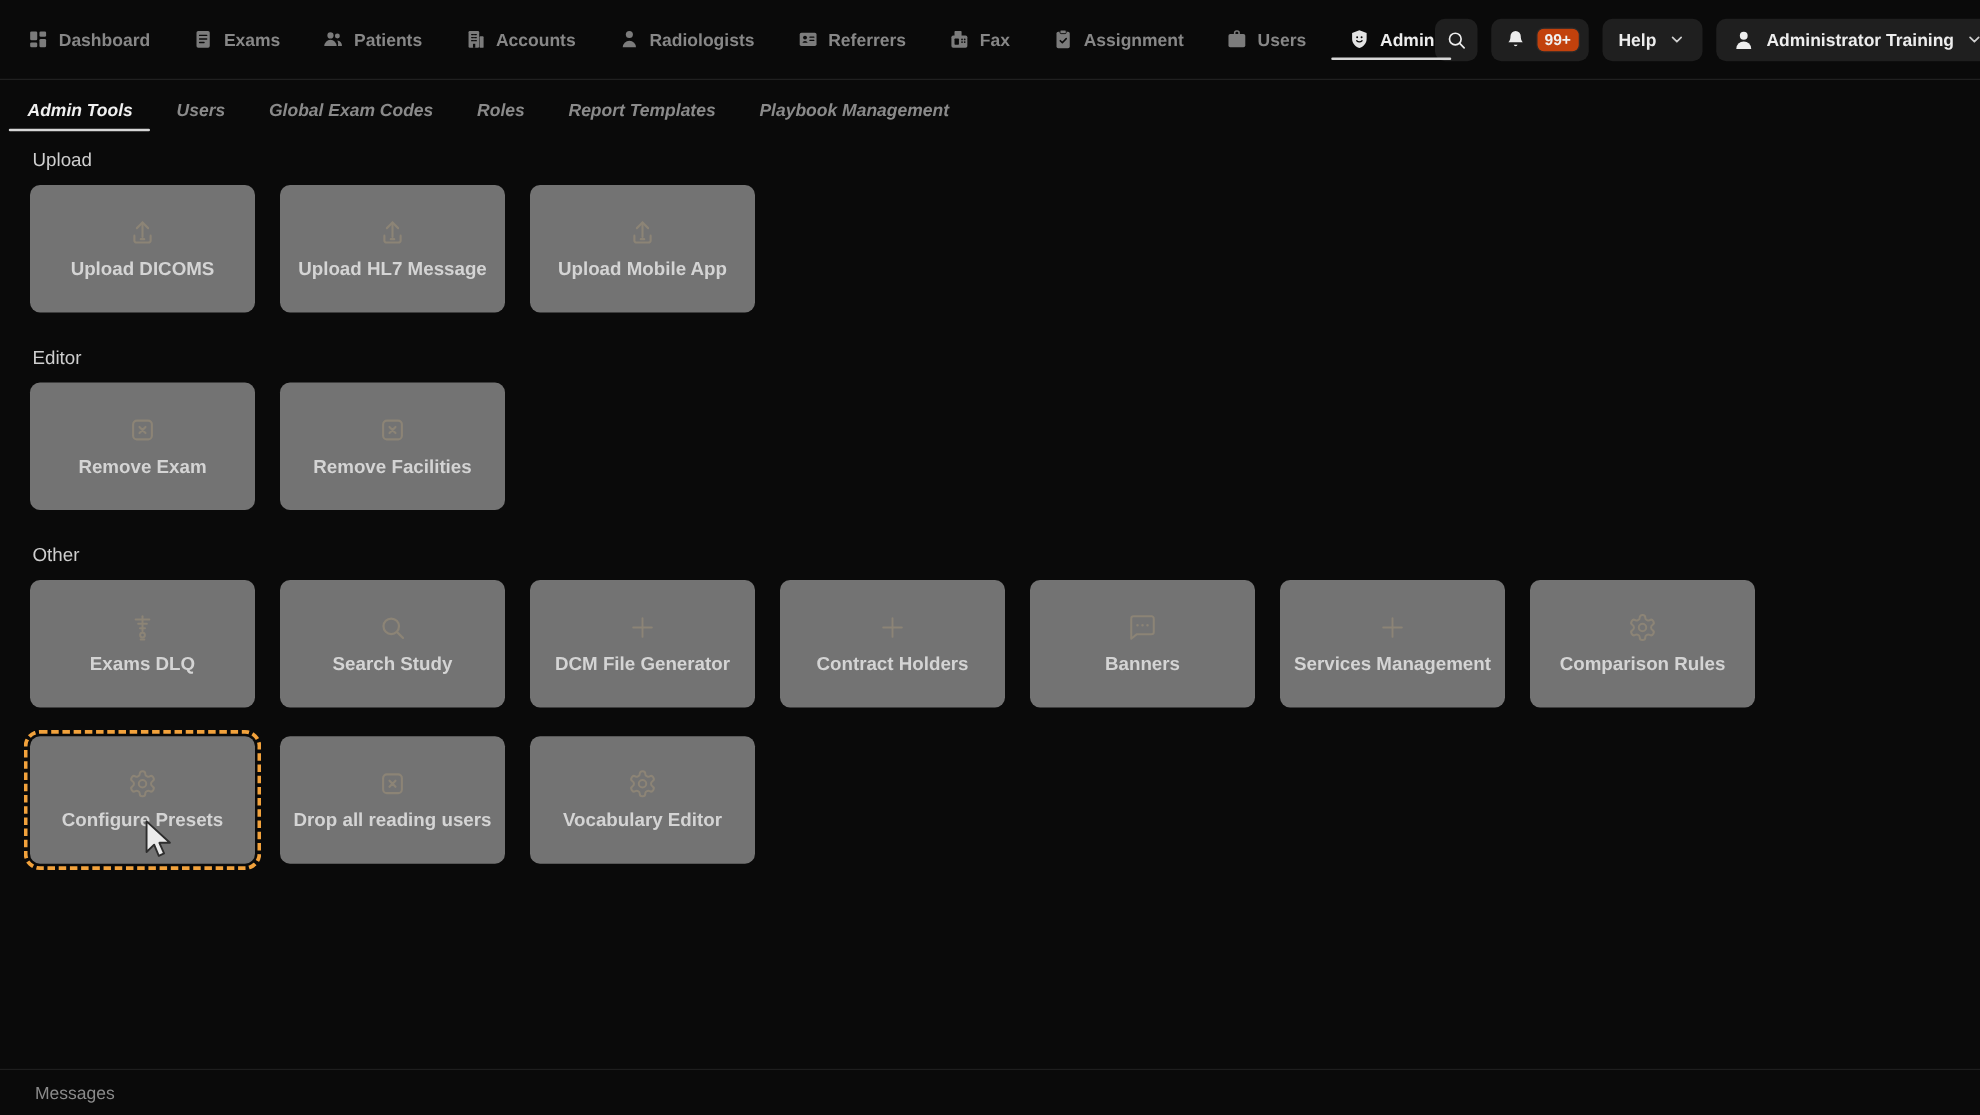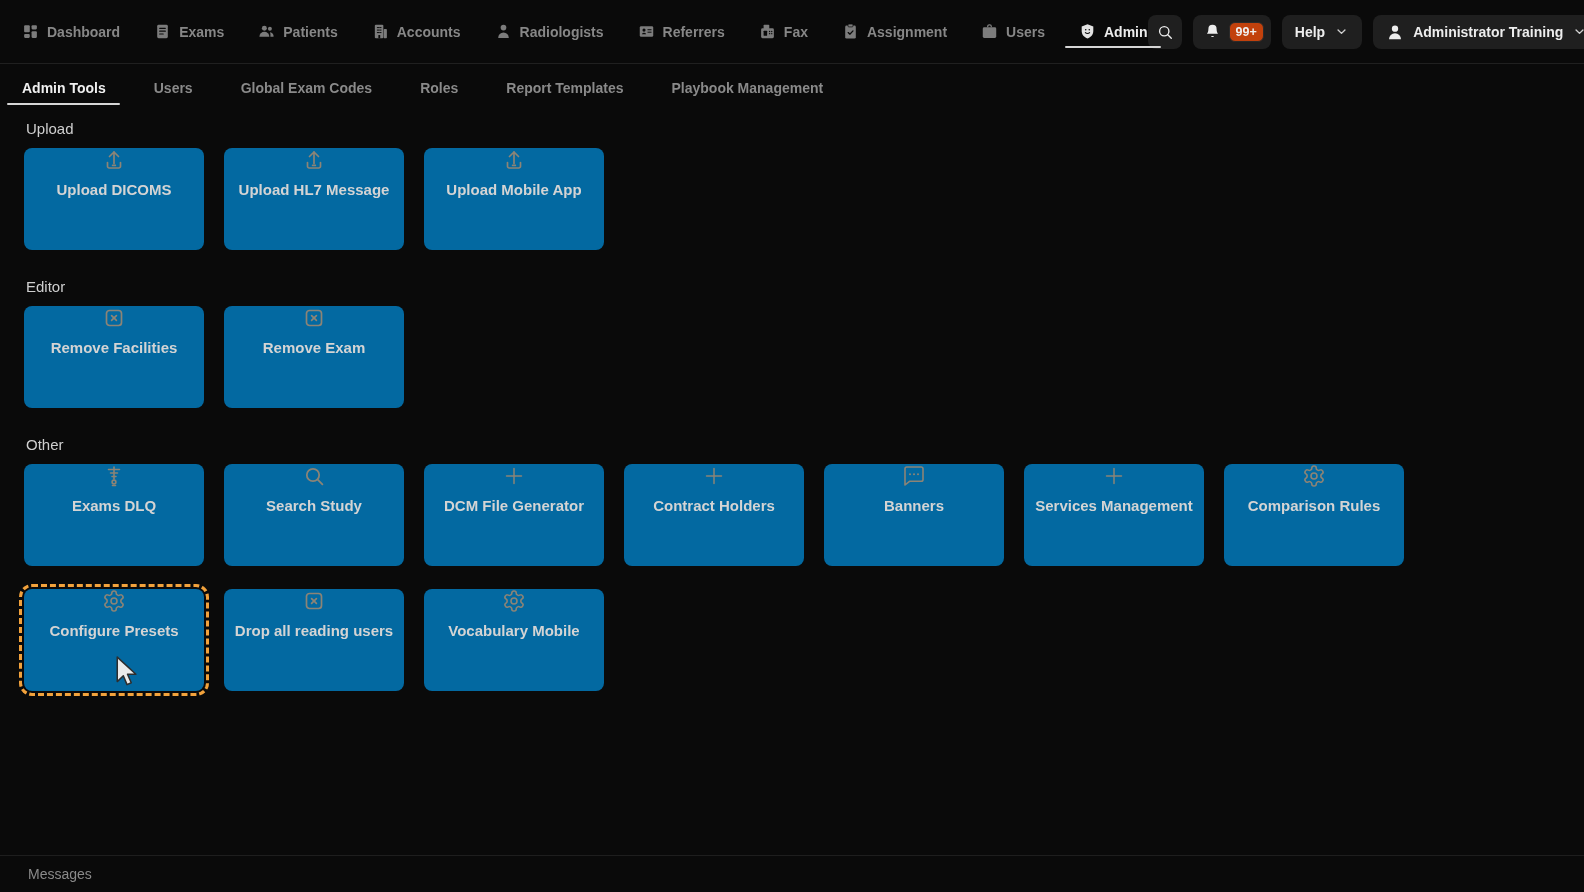--- a/index.html
+++ b/index.html
@@ -49,22 +49,22 @@
   .bell-btn .hicon { width:17px; height:17px; }
   .badge {
     background:#c2410c; border:1px solid #2a2a2a; border-radius:6px;
     padding:2px 6px; font-size:12.5px; font-weight:700; color:#f0f0f0;
   }
   .help-btn { padding:0 13px; gap:9px; }
   .user-btn { padding:0 13px; gap:9px; }
 
   
   .tabs {
-    display:flex; align-items:center; gap:48px;
-    height:40px; padding-left:22px; margin-top:4px;
+    display:flex; align-items:center; gap:35px;
+    height:40px; padding-left:22px; margin-top:4px;font-style:italic;
   }
   .tab {
     color:#8a8a8a; font-size:14px; font-weight:600;
     white-space:nowrap; cursor:pointer; position:relative;
   }
   .tab.active { color:#f0f0f0; font-weight:700; }
   .tab.active::after {
     content:""; position:absolute; left:-15px; right:-14px; bottom:-9px;
     height:2px; background:#d6d6d6; border-radius:1px;
   }
@@ -72,22 +72,22 @@
   
   .main { padding:12px 8px 0 24px; }
   .section { margin-bottom:28px; }
   .section-title {
     color:#cfcfcf; font-size:15px; font-weight:400;
     margin:0 0 11px 2px;
   }
   .grid { display:grid; grid-template-columns:repeat(7,180px); gap:23px 20px; }
   .card {
     width:180px; height:102px;
-    background:#0369a1; border-radius:8px;
-    display:flex; flex-direction:column; align-items:center; 
+    background:#737373; border-radius:8px;
+    display:flex; flex-direction:column; align-items:center; justify-content:center;
     gap:9px; cursor:pointer;
   }
   .card-icon { width:24px; height:24px; color:#8c8476; }
   .card-label { color:#d4d4d4; font-size:15px; font-weight:700; white-space:nowrap; }
   .card.highlighted {
     outline:3px dashed #f2a23c;
     outline-offset:2px;
     border-radius:8px;
   }
 
@@ -340,27 +340,27 @@
     </div>
   </div>
 
   <div class="section">
     <div class="section-title">Editor</div>
     <div class="grid">
       <div class="card">
         <svg class="card-icon" viewBox="0 0 24 24">
             <use href="#square-x-icon"></use>
           </svg>
+        <span class="card-label">Remove Exam</span>
+      </div>
+      <div class="card">
+        <svg class="card-icon" viewBox="0 0 24 24">
+            <use href="#square-x-icon"></use>
+          </svg>
         <span class="card-label">Remove Facilities</span>
-      </div>
-      <div class="card">
-        <svg class="card-icon" viewBox="0 0 24 24">
-            <use href="#square-x-icon"></use>
-          </svg>
-        <span class="card-label">Remove Exam</span>
       </div>
     </div>
   </div>
 
   <div class="section">
     <div class="section-title">Other</div>
     <div class="grid">
       <div class="card">
         <svg class="card-icon" viewBox="0 0 24 24">
             <use href="#dlq-icon"></use>
@@ -412,21 +412,21 @@
       <div class="card">
         <svg class="card-icon" viewBox="0 0 24 24">
             <use href="#square-x-icon"></use>
           </svg>
         <span class="card-label">Drop all reading users</span>
       </div>
       <div class="card">
         <svg class="card-icon" viewBox="0 0 24 24">
             <use href="#gear-icon"></use>
           </svg>
-        <span class="card-label">Vocabulary Mobile</span>
+        <span class="card-label">Vocabulary Editor</span>
       </div>
     </div>
   </div>
 </div>
 
 <div class="footer">
   <span>Messages</span>
 </div>
 
 <svg class="cursor" viewBox="0 0 24 32">

